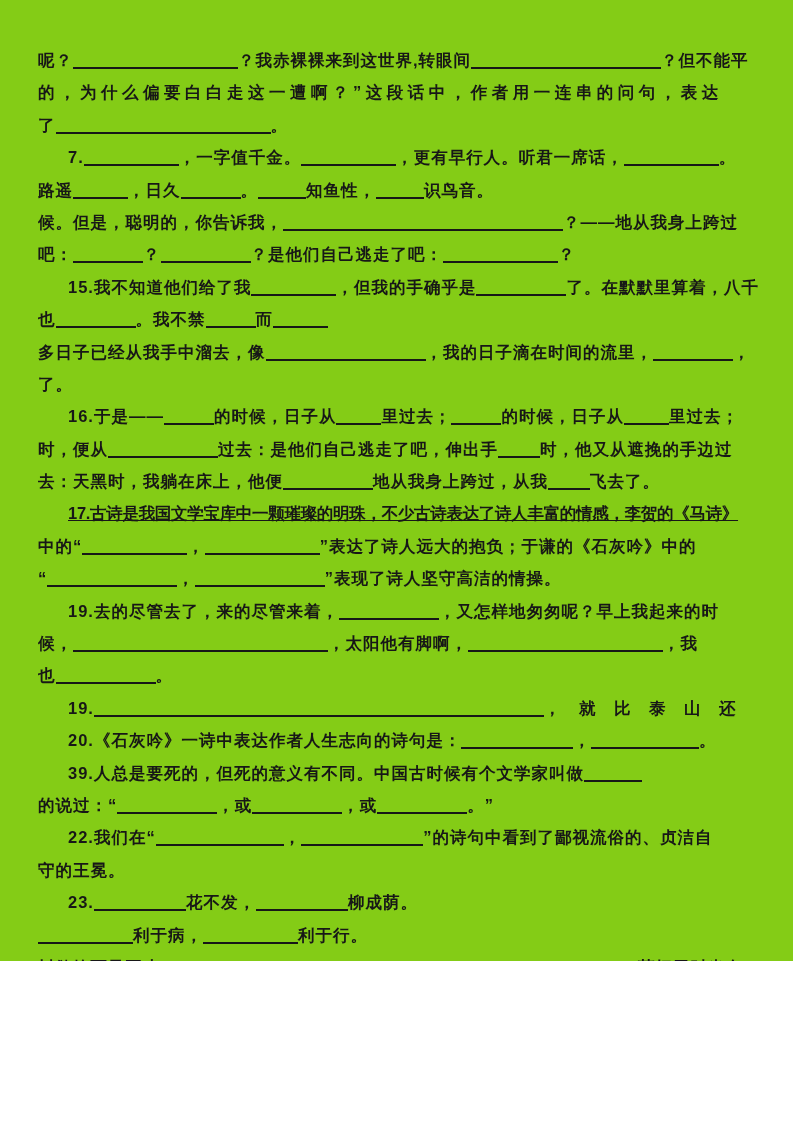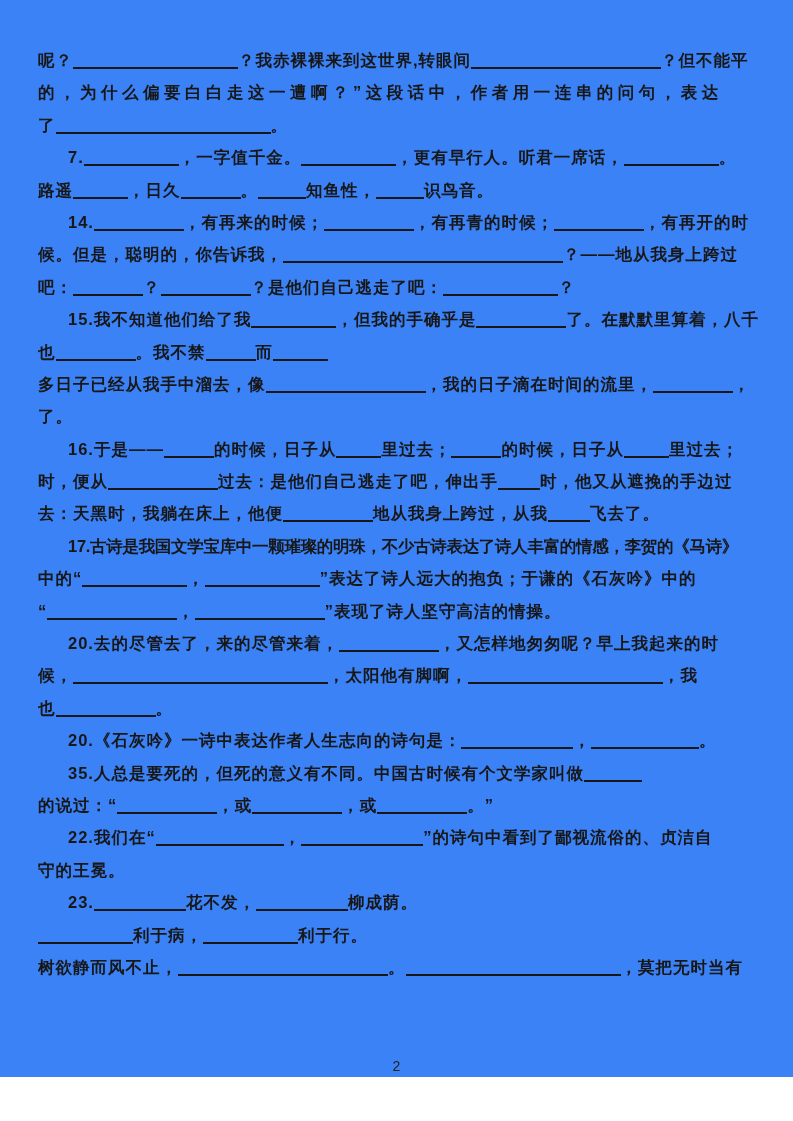--- a/index.html
+++ b/index.html
@@ -3,23 +3,23 @@
 <meta charset="utf-8">
 <style>
   html, body {
     margin: 0;
     padding: 0;
     background: #ffffff;
   }
   .page {
     position: relative;
     width: 793px;
-    height: 1077px;
+    height: 961px;
     margin: 0 auto;
-    background: #3b82f6;
+    background: #84cc16;
     font-family: "Liberation Sans", "DejaVu Sans", sans-serif;
     color: #171717;
     overflow: hidden;
   }
   .content {
     position: absolute;
     left: 38px;
     top: 44px;
     width: 727px;
     overflow: hidden;
@@ -27,21 +27,21 @@
   .line {
     font-size: 16.5px;
     font-weight: 700;
     line-height: 32.4px;
     height: 32.4px;
     white-space: nowrap;
     letter-spacing: 1px;
   }
   .line.indent { padding-left: 30px; }
   .line.spread { letter-spacing: 4.5px; }
-  .line.tight  { letter-spacing: -0.3px; }
+  .line.tight  { letter-spacing: -0.3px; text-decoration: underline; }
   .blank {
     display: inline-block;
     height: 0;
     border-bottom: 2px solid #171717;
     vertical-align: -3px;
   }
   .page-num {
     position: absolute;
     top: 1058px;
     left: 0;
@@ -55,38 +55,38 @@
 </head>
 <body>
 
 <div class="page">
   <div class="content">
       <div class="line"><span class="txt">呢？</span><span class="blank" style="width: 165px;"></span><span class="txt">？我赤裸裸来到这世界,转眼间</span><span class="blank" style="width: 190px;"></span><span class="txt">？但不能平</span></div>
       <div class="line spread"><span class="txt">的，为什么偏要白白走这一遭啊？”这段话中，作者用一连串的问句，表达</span></div>
       <div class="line"><span class="txt">了</span><span class="blank" style="width: 215px;"></span><span class="txt">。</span></div>
       <div class="line indent"><span class="txt">7.</span><span class="blank" style="width: 95px;"></span><span class="txt">，一字值千金。</span><span class="blank" style="width: 95px;"></span><span class="txt">，更有早行人。听君一席话，</span><span class="blank" style="width: 95px;"></span><span class="txt">。</span></div>
       <div class="line"><span class="txt">路遥</span><span class="blank" style="width: 55px;"></span><span class="txt">，日久</span><span class="blank" style="width: 60px;"></span><span class="txt">。</span><span class="blank" style="width: 48px;"></span><span class="txt">知鱼性，</span><span class="blank" style="width: 48px;"></span><span class="txt">识鸟音。</span></div>
-      <div class="line indent"><span class="txt">14.</span><span class="blank" style="width: 90px;"></span><span class="txt">，有再来的时候；</span><span class="blank" style="width: 90px;"></span><span class="txt">，有再青的时候；</span><span class="blank" style="width: 90px;"></span><span class="txt">，有再开的时</span></div>
       <div class="line"><span class="txt">候。但是，聪明的，你告诉我，</span><span class="blank" style="width: 280px;"></span><span class="txt">？——地从我身上跨过</span></div>
       <div class="line"><span class="txt">吧：</span><span class="blank" style="width: 70px;"></span><span class="txt">？</span><span class="blank" style="width: 90px;"></span><span class="txt">？是他们自己逃走了吧：</span><span class="blank" style="width: 115px;"></span><span class="txt">？</span></div>
       <div class="line indent"><span class="txt">15.我不知道他们给了我</span><span class="blank" style="width: 85px;"></span><span class="txt">，但我的手确乎是</span><span class="blank" style="width: 90px;"></span><span class="txt">了。在默默里算着，八千</span></div>
       <div class="line"><span class="txt">也</span><span class="blank" style="width: 80px;"></span><span class="txt">。我不禁</span><span class="blank" style="width: 50px;"></span><span class="txt">而</span><span class="blank" style="width: 55px;"></span></div>
       <div class="line"><span class="txt">多日子已经从我手中溜去，像</span><span class="blank" style="width: 160px;"></span><span class="txt">，我的日子滴在时间的流里，</span><span class="blank" style="width: 80px;"></span><span class="txt">，</span></div>
       <div class="line"><span class="txt">了。</span></div>
       <div class="line indent"><span class="txt">16.于是——</span><span class="blank" style="width: 50px;"></span><span class="txt">的时候，日子从</span><span class="blank" style="width: 45px;"></span><span class="txt">里过去；</span><span class="blank" style="width: 50px;"></span><span class="txt">的时候，日子从</span><span class="blank" style="width: 45px;"></span><span class="txt">里过去；</span></div>
       <div class="line"><span class="txt">时，便从</span><span class="blank" style="width: 110px;"></span><span class="txt">过去：是他们自己逃走了吧，伸出手</span><span class="blank" style="width: 42px;"></span><span class="txt">时，他又从遮挽的手边过</span></div>
       <div class="line"><span class="txt">去：天黑时，我躺在床上，他便</span><span class="blank" style="width: 90px;"></span><span class="txt">地从我身上跨过，从我</span><span class="blank" style="width: 42px;"></span><span class="txt">飞去了。</span></div>
       <div class="line indent tight"><span class="txt">17.古诗是我国文学宝库中一颗璀璨的明珠，不少古诗表达了诗人丰富的情感，李贺的《马诗》</span></div>
       <div class="line"><span class="txt">中的“</span><span class="blank" style="width: 105px;"></span><span class="txt">，</span><span class="blank" style="width: 115px;"></span><span class="txt">”表达了诗人远大的抱负；于谦的《石灰吟》中的</span></div>
       <div class="line"><span class="txt">“</span><span class="blank" style="width: 130px;"></span><span class="txt">，</span><span class="blank" style="width: 130px;"></span><span class="txt">”表现了诗人坚守高洁的情操。</span></div>
-      <div class="line indent"><span class="txt">20.去的尽管去了，来的尽管来着，</span><span class="blank" style="width: 100px;"></span><span class="txt">，又怎样地匆匆呢？早上我起来的时</span></div>
+      <div class="line indent"><span class="txt">19.去的尽管去了，来的尽管来着，</span><span class="blank" style="width: 100px;"></span><span class="txt">，又怎样地匆匆呢？早上我起来的时</span></div>
       <div class="line"><span class="txt">候，</span><span class="blank" style="width: 255px;"></span><span class="txt">，太阳他有脚啊，</span><span class="blank" style="width: 195px;"></span><span class="txt">，我</span></div>
       <div class="line"><span class="txt">也</span><span class="blank" style="width: 100px;"></span><span class="txt">。</span></div>
+      <div class="line indent"><span class="txt">19.</span><span class="blank" style="width: 450px;"></span><span class="txt">，　就　比　泰　山　还</span></div>
       <div class="line indent"><span class="txt">20.《石灰吟》一诗中表达作者人生志向的诗句是：</span><span class="blank" style="width: 112px;"></span><span class="txt">，</span><span class="blank" style="width: 108px;"></span><span class="txt">。</span></div>
-      <div class="line indent"><span class="txt">35.人总是要死的，但死的意义有不同。中国古时候有个文学家叫做</span><span class="blank" style="width: 58px;"></span></div>
+      <div class="line indent"><span class="txt">39.人总是要死的，但死的意义有不同。中国古时候有个文学家叫做</span><span class="blank" style="width: 58px;"></span></div>
       <div class="line"><span class="txt">的说过：“</span><span class="blank" style="width: 100px;"></span><span class="txt">，或</span><span class="blank" style="width: 90px;"></span><span class="txt">，或</span><span class="blank" style="width: 90px;"></span><span class="txt">。”</span></div>
       <div class="line indent"><span class="txt">22.我们在“</span><span class="blank" style="width: 128px;"></span><span class="txt">，</span><span class="blank" style="width: 122px;"></span><span class="txt">”的诗句中看到了鄙视流俗的、贞洁自</span></div>
       <div class="line"><span class="txt">守的王冕。</span></div>
       <div class="line indent"><span class="txt">23.</span><span class="blank" style="width: 92px;"></span><span class="txt">花不发，</span><span class="blank" style="width: 92px;"></span><span class="txt">柳成荫。</span></div>
       <div class="line"><span class="blank" style="width: 95px;"></span><span class="txt">利于病，</span><span class="blank" style="width: 95px;"></span><span class="txt">利于行。</span></div>
       <div class="line"><span class="txt">树欲静而风不止，</span><span class="blank" style="width: 210px;"></span><span class="txt">。</span><span class="blank" style="width: 215px;"></span><span class="txt">，莫把无时当有</span></div>
     </div>
   <div class="page-num">2</div>
 </div>
 

